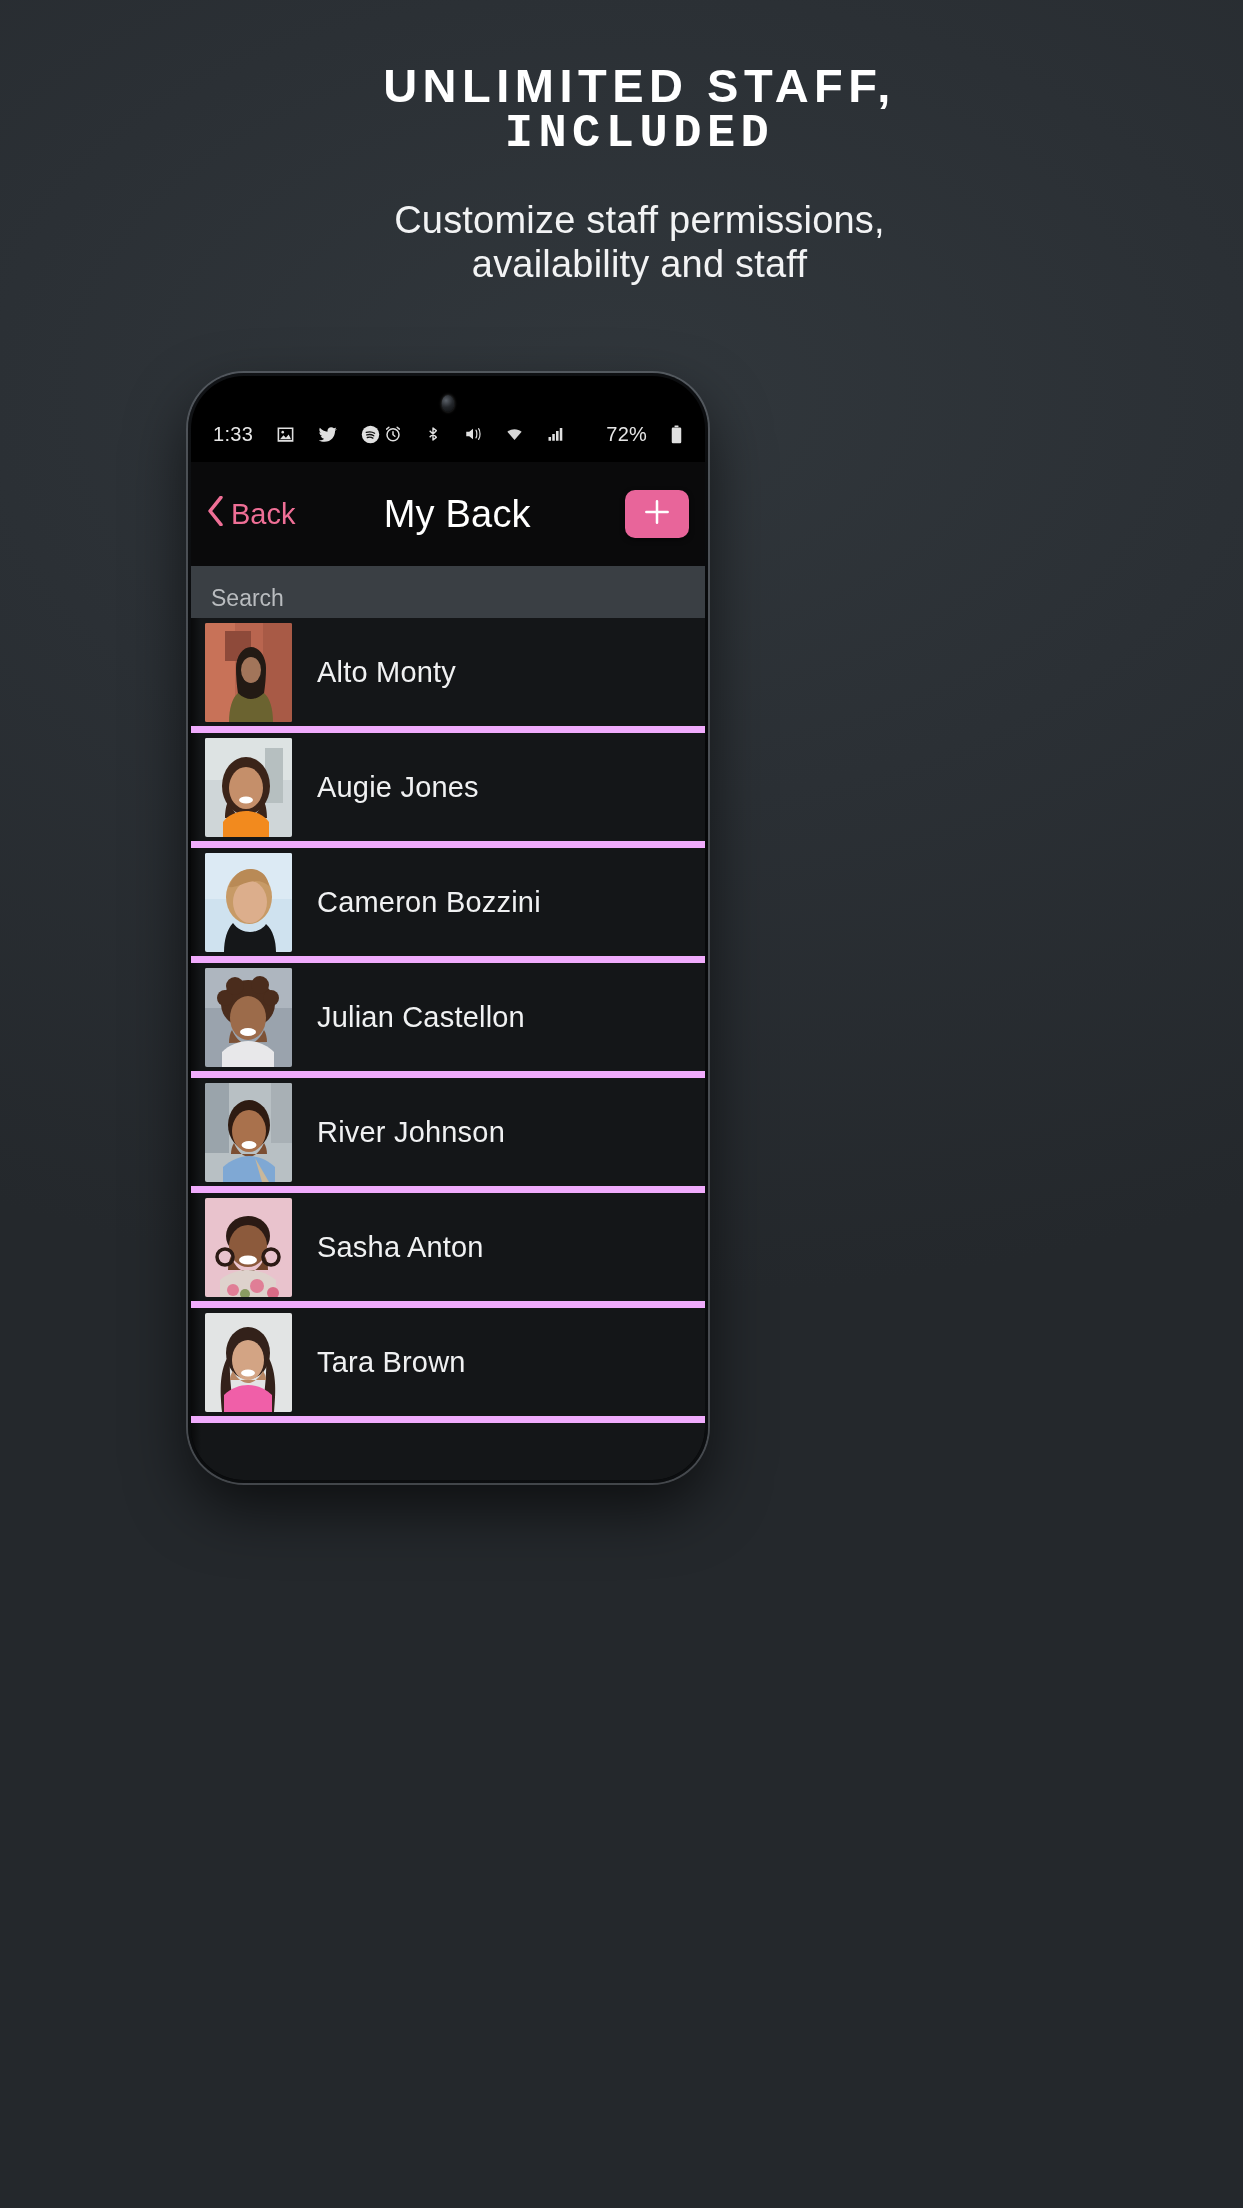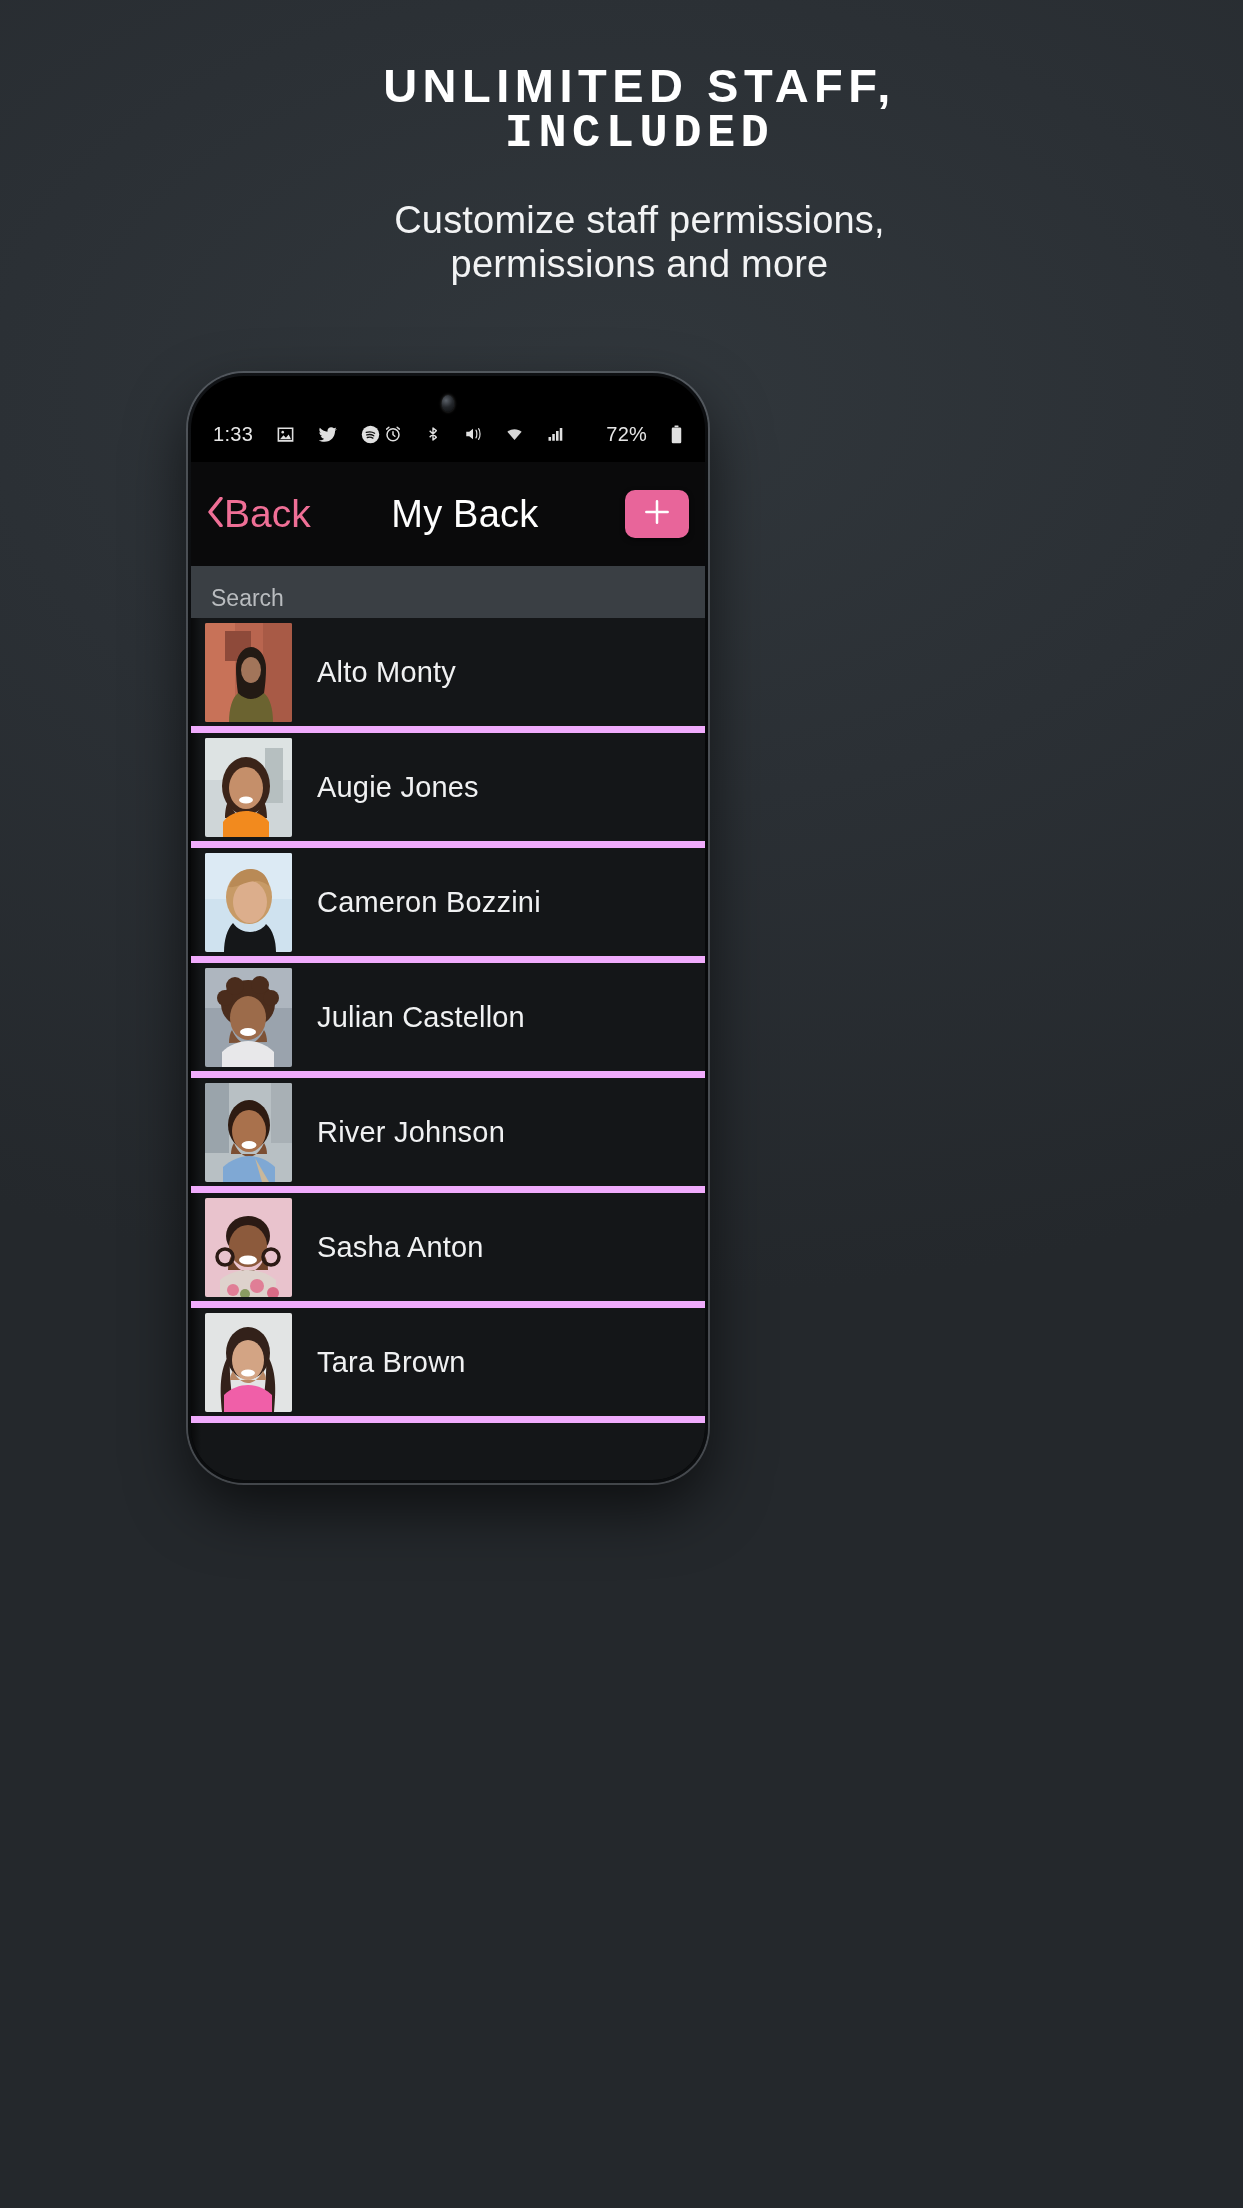--- a/index.html
+++ b/index.html
@@ -86,22 +86,22 @@
 
   
   .navbar {
     position:absolute; top:86px; left:0; width:100%;
     height:104px;
     background:#0a0a0b;
     display:flex; align-items:center;
     padding:0 16px;
   }
   .back-btn {
-    display:flex; align-items:center; gap:0;
-    color:#ef6f96; font-size:39px; font-weight:400;
+    display:flex; align-items:center; gap:7px;
+    color:#ef6f96; font-size:29px; font-weight:400;
     cursor:pointer;
     flex:0 0 auto;
   }
   .back-chevron { display:block; }
   .nav-title {
     flex:1 1 auto; text-align:center;
     color:#ffffff;
     font-size:38px; font-weight:400;
     letter-spacing:0.2px;
     margin-left:-6px;
@@ -176,21 +176,21 @@
 
 <div class="page">
 
   <div class="promo">
     <h1 class="promo-title">
       <span>UNLIMITED STAFF,</span>
       <span class="l2">INCLUDED</span>
     </h1>
     <p class="promo-sub">
       <span>Customize staff permissions,</span>
-      <span class="l2">permissions and more</span>
+      <span class="l2">availability and staff</span>
     </p>
   </div>
 
   <div class="phone">
     <div class="phone-inner">
 
       <div class="camera"></div>
 
       <div class="statusbar">
         <div class="sb-left">

